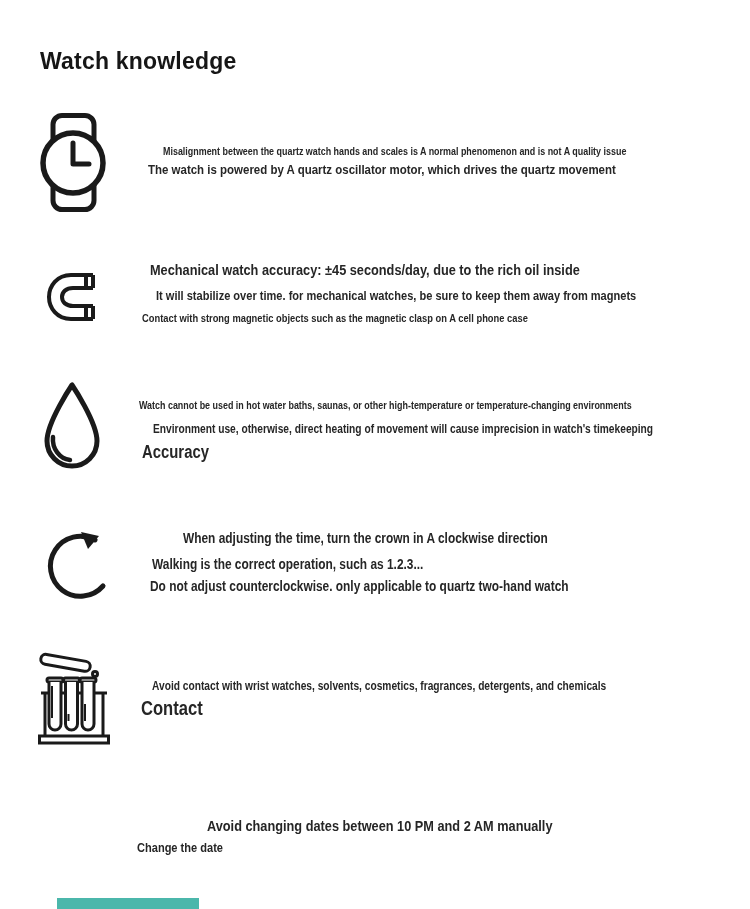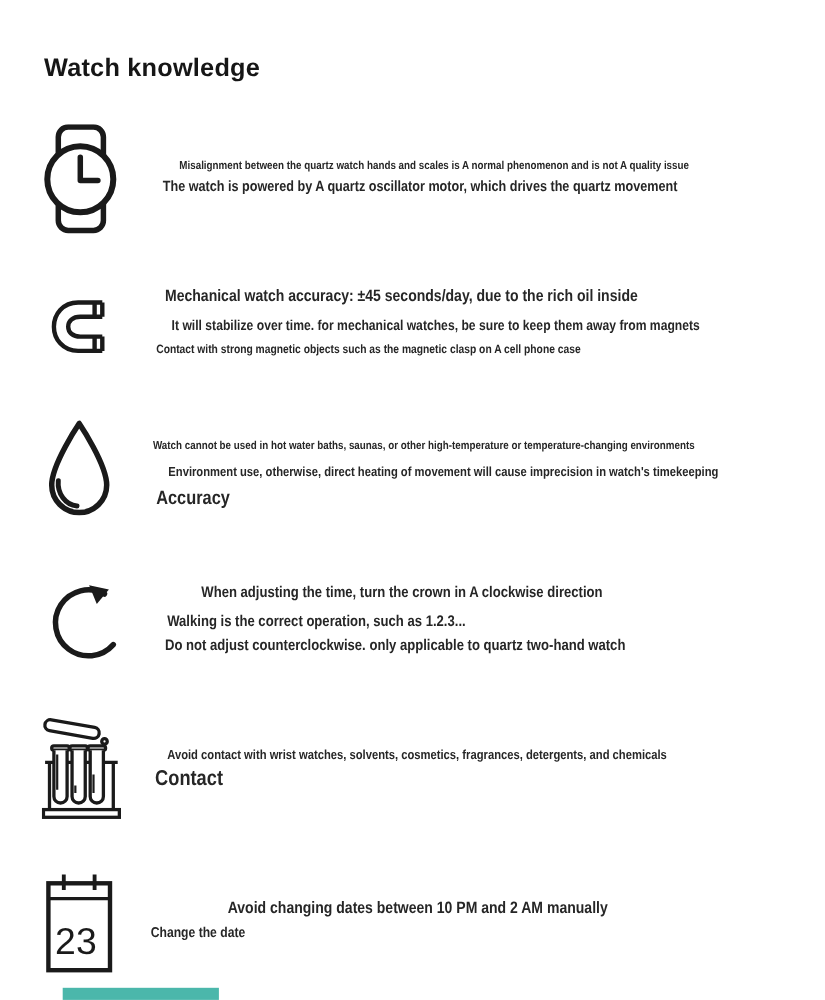--- a/index.html
+++ b/index.html
@@ -108,25 +108,17 @@
       <path d="M44 34 V76 a6 6 0 0 0 12 0 V34" fill="#ffffff"></path>
       <path d="M14 38 V70 M30.5 66 V73 M47 56 V73" stroke-width="2"></path>
       <rect x="1.5" y="88" width="69" height="7"></rect>
       <rect x="3" y="6" width="50" height="10" rx="5" transform="rotate(10 6 10)"></rect>
       <circle cx="57" cy="26" r="2.5"></circle>
     </svg>
   </div>
   <div class="ln t-s5l1">Avoid contact with wrist watches, solvents, cosmetics, fragrances, detergents, and chemicals</div>
   <div class="ln t-s5l2">Contact</div>
 
-  <div class="icon ic-cal">
-    <svg viewBox="0 0 64 92" fill="none" stroke="#1a1a1a">
-      <rect x="4" y="10" width="56" height="79" stroke-width="4"></rect>
-      <path d="M4 24 H60" stroke-width="3"></path>
-      <path d="M18 2 V16 M46 2 V16" stroke-width="3.5"></path>
-      <text class="cal-day" x="29" y="74" font-size="34" text-anchor="middle" fill="#1a1a1a" stroke="none">23</text>
-    </svg>
-  </div>
   <div class="ln t-s6l1">Avoid changing dates between 10 PM and 2 AM manually</div>
   <div class="ln t-s6l2">Change the date</div>
 
   <div class="accent-bar" style="background: rgb(75, 183, 171);"></div>
 </div>
 
 </body></html>

